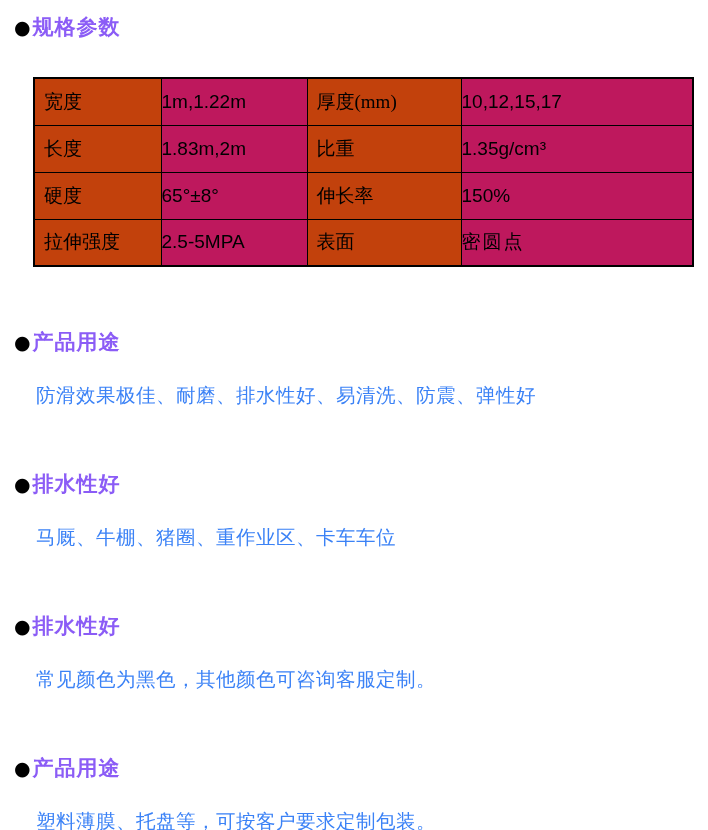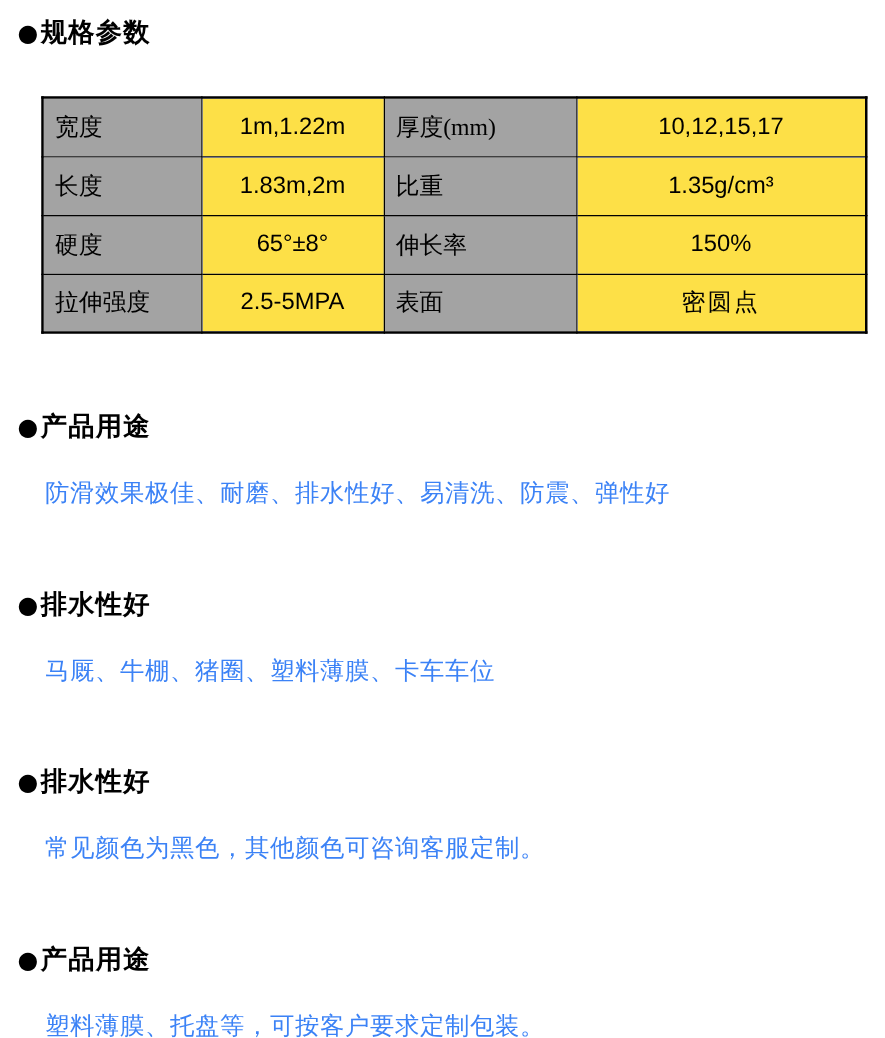--- a/index.html
+++ b/index.html
@@ -22,45 +22,45 @@
     font-size: 21px;
     line-height: 26px;
     letter-spacing: 1px;
   }
   .bullet {
     color: #000000;
     font-size: 19px;
     margin-right: 1px;
     font-family: "DejaVu Sans", sans-serif;
   }
-  .heading-text { color: #000000; }
+  .heading-text { color: #8b5cf6; }
   .heading-1 { padding-top: 14px; }
   .spec-table {
     border-collapse: collapse;
     margin: 37px 0 0 33px;
     width: 659px;
     table-layout: fixed;
     border: 2px solid #000000;
   }
   .spec-table td {
     border: 1px solid #000000;
     height: 47px;
     vertical-align: middle;
     font-size: 19px;
     overflow: hidden;
   }
   .cell-label {
-    background: #a3a3a3;
+    background: #c2410c;
     text-align: left;
     padding-left: 9px;
     font-family: "Liberation Serif", serif;
   }
   .cell-value {
-    background: #fde047;
-    text-align: center;
+    background: #be185d;
+    text-align: left;
     font-family: "Liberation Sans", sans-serif;
   }
   .cell-value.serif { font-family: Liberation Mono, monospace; letter-spacing: 2px; }
   .col-l1 { width: 127px; }
   .col-v1 { width: 146px; }
   .col-l2 { width: 154px; }
   .col-v2 { width: 232px; }
   .section-heading.after-table { margin-top: 62px; }
   .section-heading.spaced { margin-top: 61px; }
   .body-text {
@@ -120,21 +120,21 @@
   <div class="section-heading after-table">
     <span class="bullet">●</span>
     <span class="heading-text">产品用途</span>
   </div>
   <div class="body-text">防滑效果极佳、耐磨、排水性好、易清洗、防震、弹性好</div>
 
   <div class="section-heading spaced">
     <span class="bullet">●</span>
     <span class="heading-text">排水性好</span>
   </div>
-  <div class="body-text">马厩、牛棚、猪圈、塑料薄膜、卡车车位</div>
+  <div class="body-text">马厩、牛棚、猪圈、重作业区、卡车车位</div>
 
   <div class="section-heading spaced">
     <span class="bullet">●</span>
     <span class="heading-text">排水性好</span>
   </div>
   <div class="body-text">常见颜色为黑色，其他颜色可咨询客服定制。</div>
 
   <div class="section-heading spaced">
     <span class="bullet">●</span>
     <span class="heading-text">产品用途</span>

